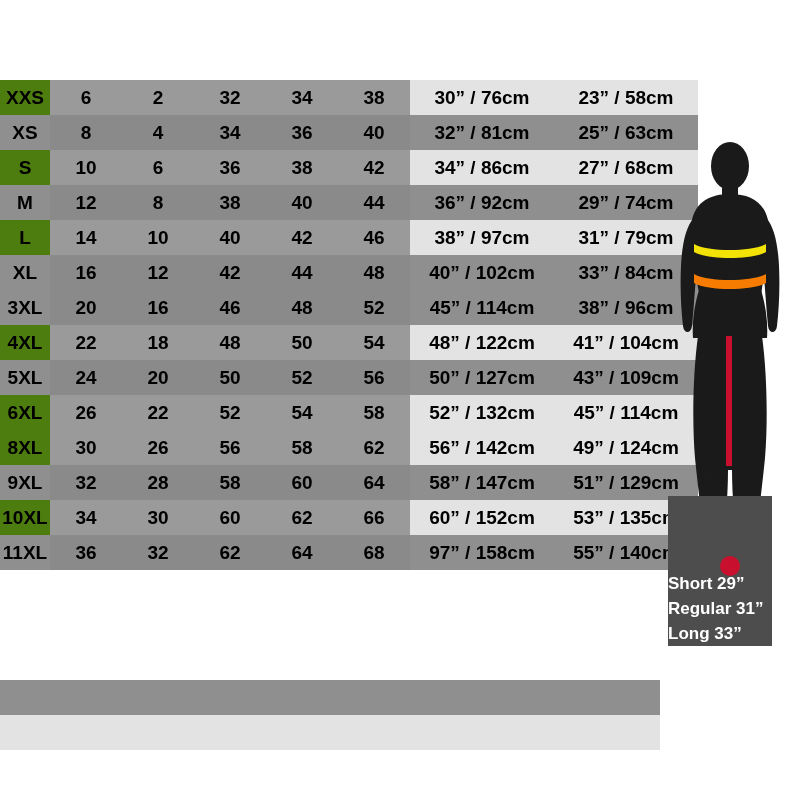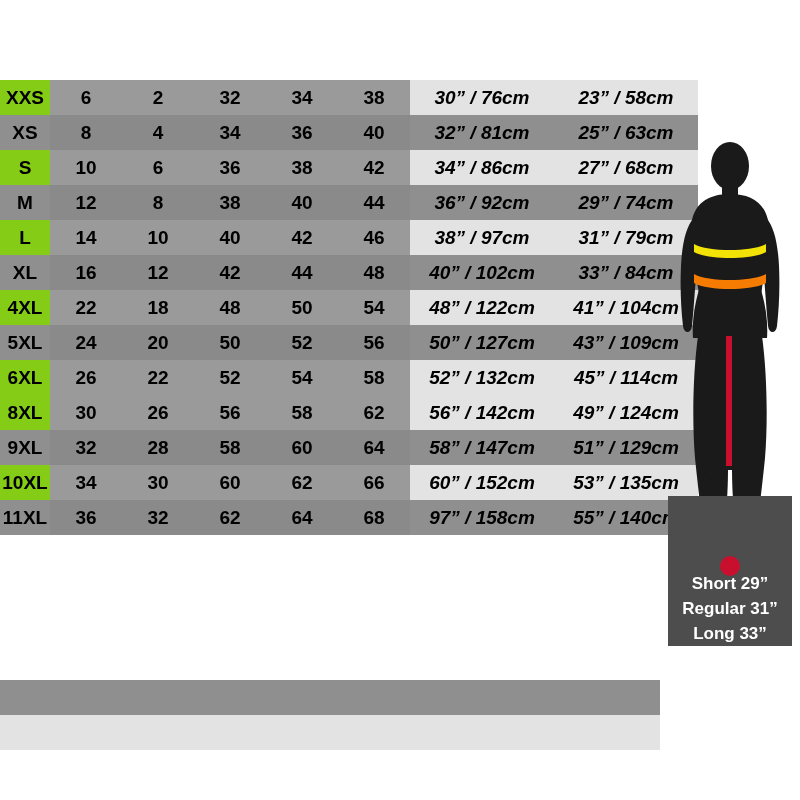--- a/index.html
+++ b/index.html
@@ -37,25 +37,25 @@
   }
 
   
   tr.band-light td { background: #e3e3e3; }
   tr.band-dark  td { background: #8f8f8f; }
 
   
   tr.band-light td.num  { background: #9a9a9a; }
   tr.band-dark  td.num  { background: #8a8a8a; }
 
-  tr.band-light td.size-label { background: #84cc16; }
+  tr.band-light td.size-label { background: #4d7c0f; }
   tr.band-dark  td.size-label { background: #8f8f8f; }
 
   td.size-label { font-size: 19px; }
-  td.meas { font-size: 19px; text-align: center; font-style: italic; }
+  td.meas { font-size: 19px; text-align: center; }
   td.tail { background: transparent !important; }
 
   tr.band-light td.meas { background: #e3e3e3; }
   tr.band-dark  td.meas { background: #8f8f8f; }
   #header-strip {
     position: absolute;
     left: 0; top: 82px;
     width: 756px;
     height: 44px;
     display: flex;
@@ -129,26 +129,25 @@
   #figure-panel {
     position: absolute;
     left: 660px; top: 140px;
     width: 140px; height: 540px;
   }
   #figure-svg { position: absolute; left: 0; top: 0; }
 
   #length-box {
     position: absolute;
     left: 668px; top: 496px;
-    width: 124px; height: 150px;
+    width: 104px; height: 150px;
     background: #4d4d4d;
     color: #fff;
     display: flex;
     flex-direction: column;
-    align-items: center;
     padding-top: 38px;
     gap: 2px;
   }
   #length-box .red-dot {
     width: 20px; height: 20px; border-radius: 50%;
     background: #C8102E;
     position: absolute; top: 60px; left: 52px;
   }
   #length-box .lbl {
     font-weight: bold; font-size: 17px; line-height: 1.35;
@@ -313,20 +312,31 @@
           <td class="size-label">XL</td>
           <td class="num">16</td>
           <td class="num">12</td>
           <td class="num">42</td>
           <td class="num">44</td>
           <td class="num">48</td>
           <td class="meas">40” / 102cm</td>
           <td class="meas">33” / 84cm</td>
           <td class="tail"></td>
         </tr>
+        <tr class="band-dark">
+          <td class="size-label">3XL</td>
+          <td class="num">20</td>
+          <td class="num">16</td>
+          <td class="num">46</td>
+          <td class="num">48</td>
+          <td class="num">52</td>
+          <td class="meas">45” / 114cm</td>
+          <td class="meas">38” / 96cm</td>
+          <td class="tail"></td>
+        </tr>
         <tr class="band-light">
           <td class="size-label">4XL</td>
           <td class="num">22</td>
           <td class="num">18</td>
           <td class="num">48</td>
           <td class="num">50</td>
           <td class="num">54</td>
           <td class="meas">48” / 122cm</td>
           <td class="meas">41” / 104cm</td>
           <td class="tail"></td>

